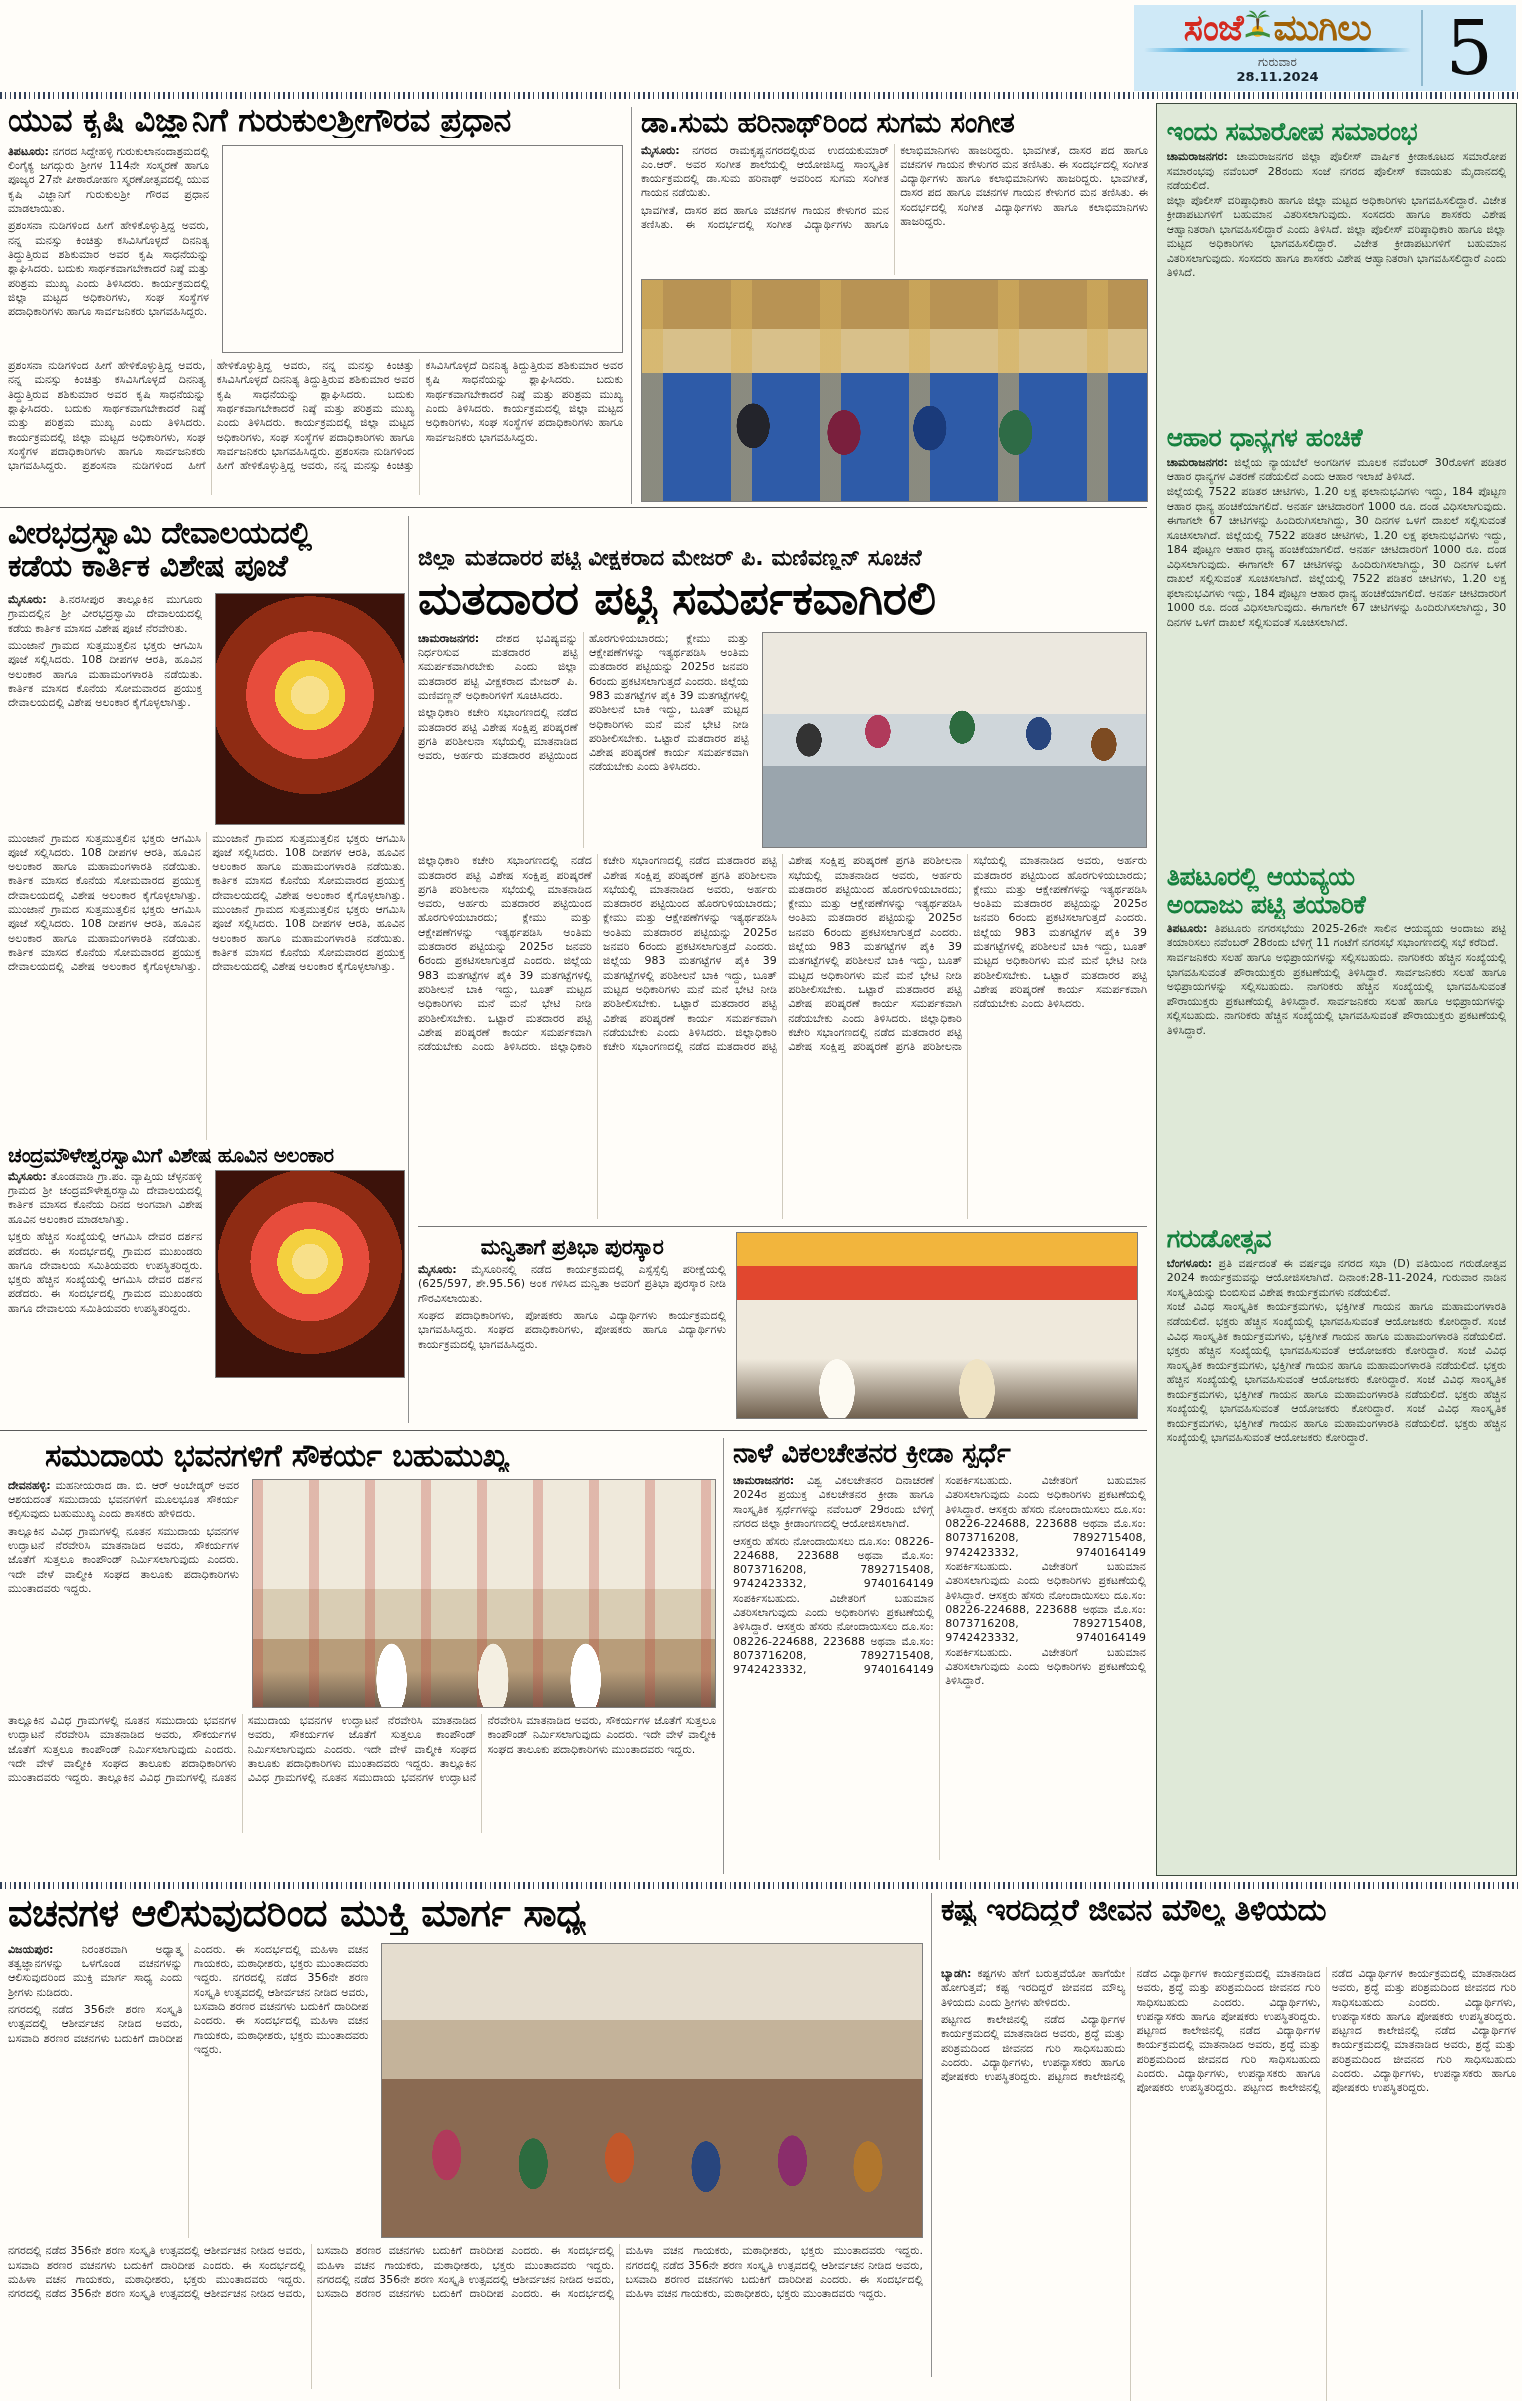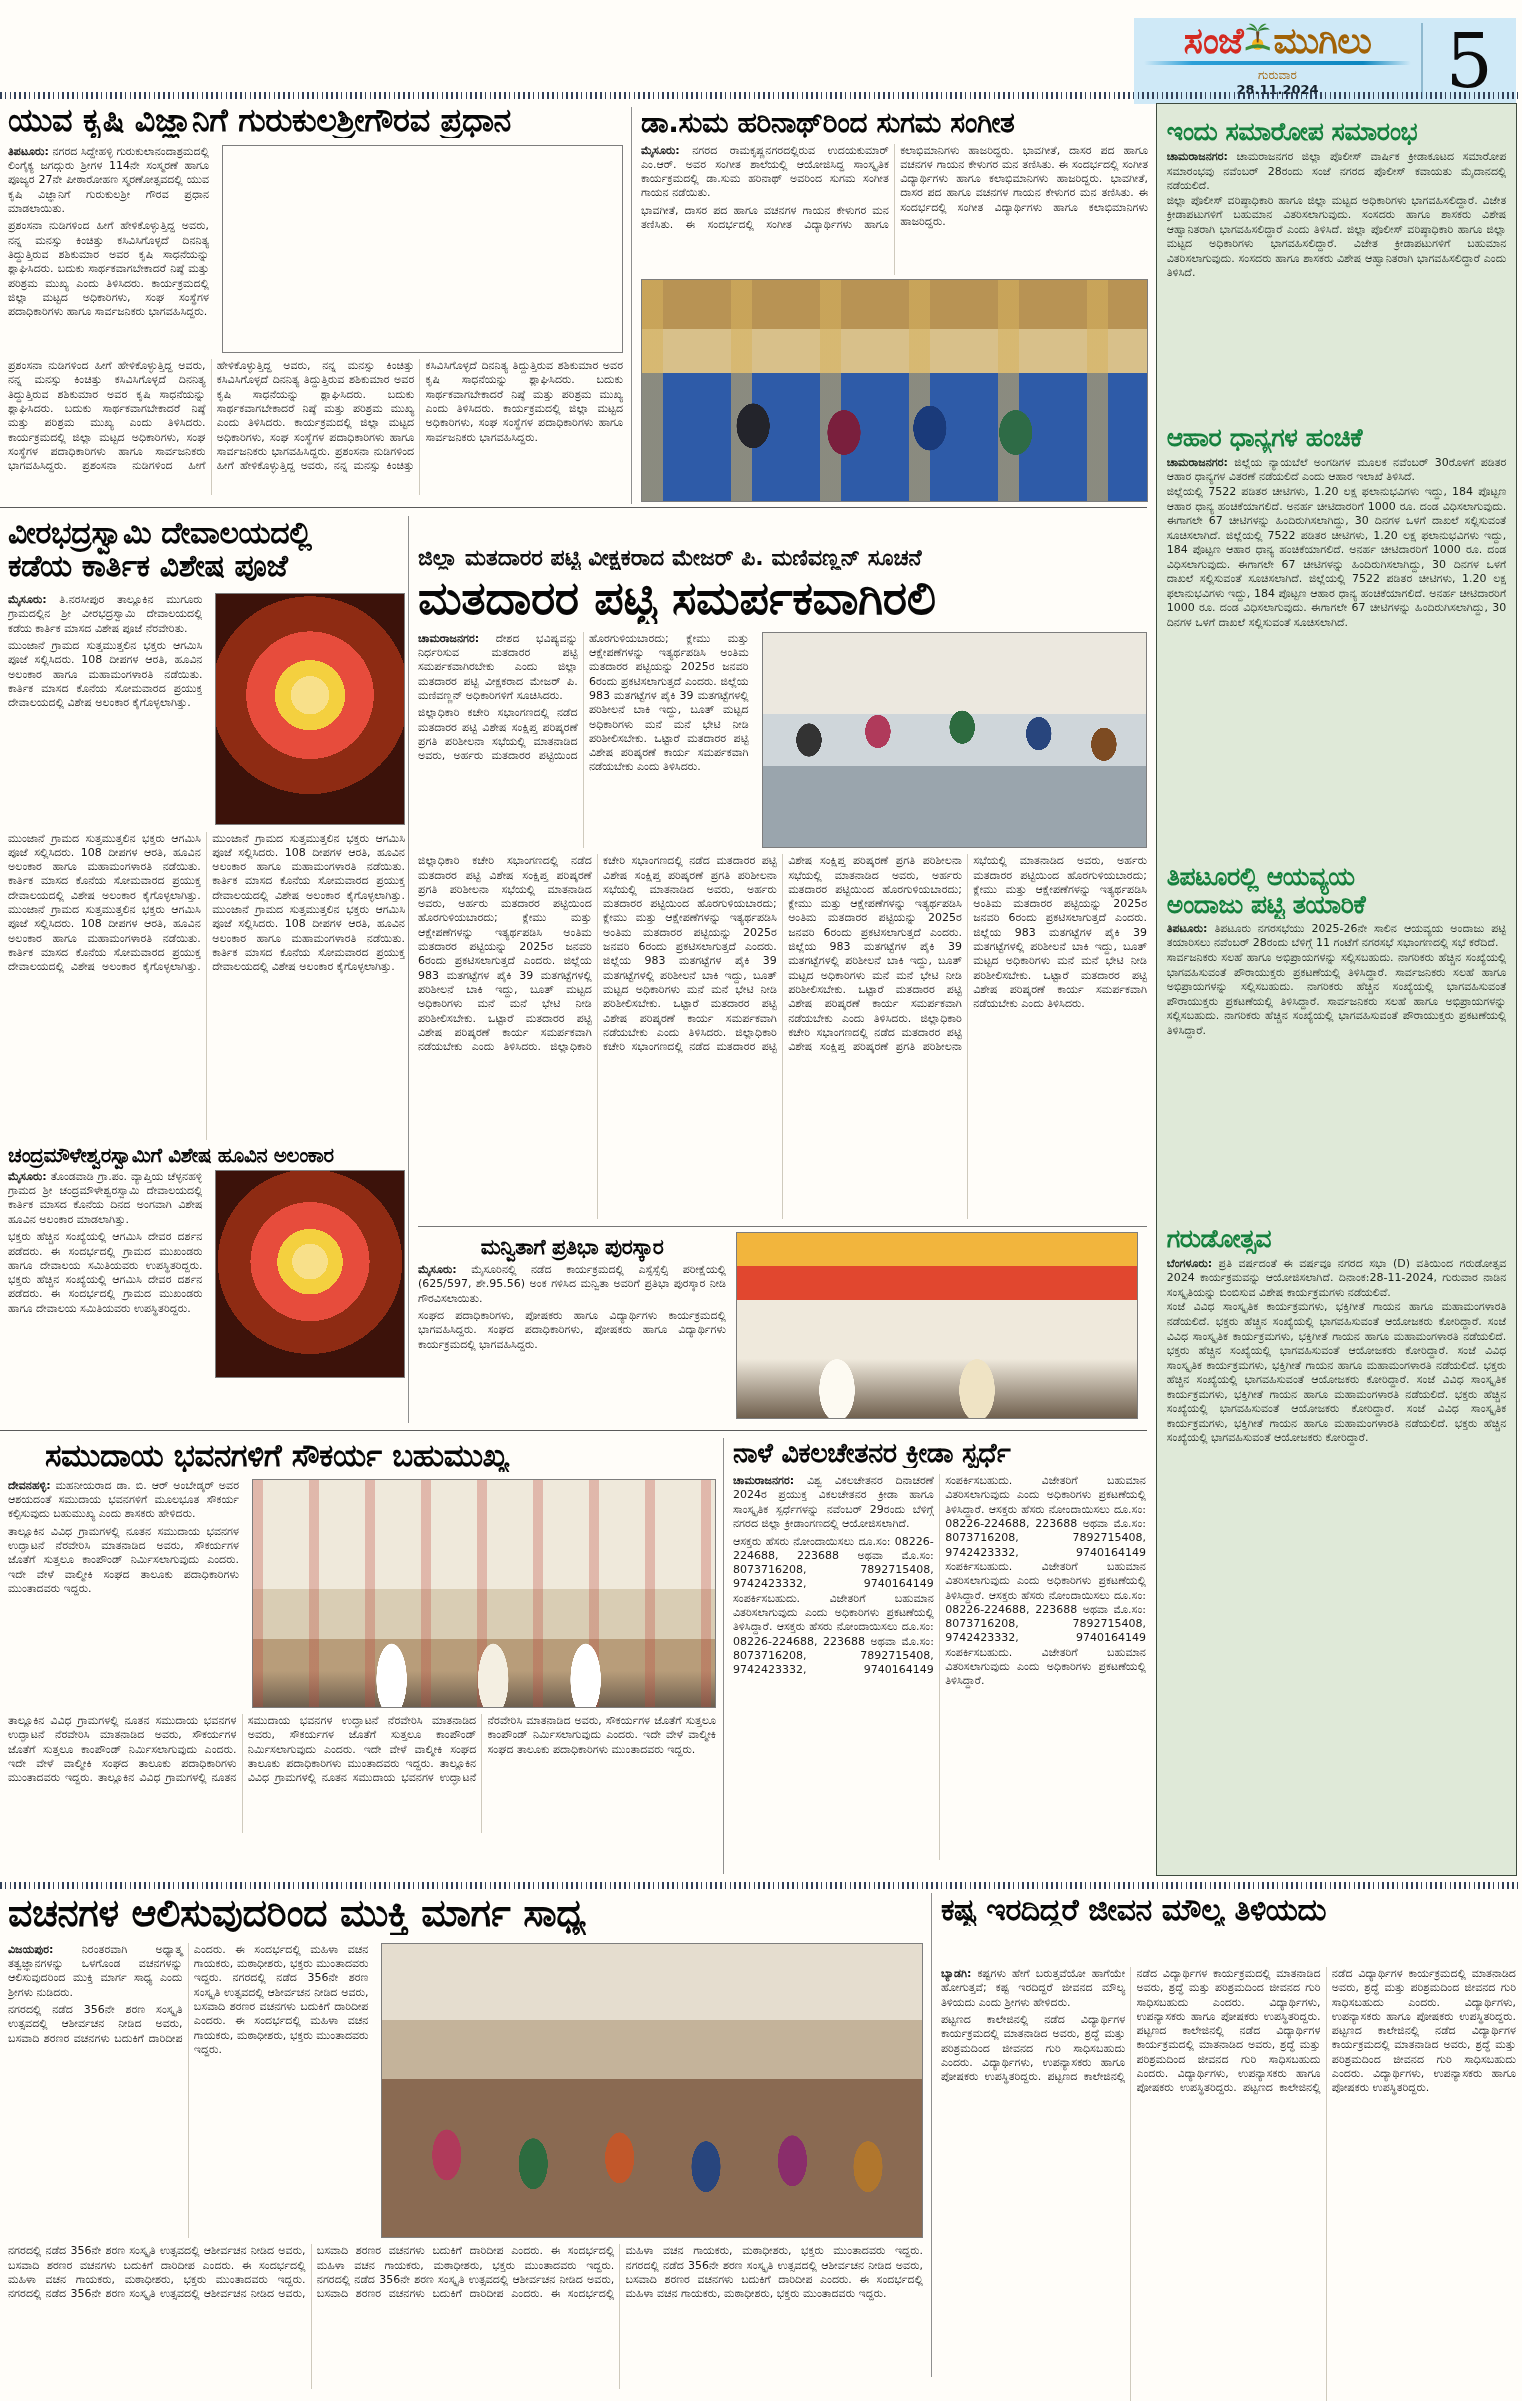--- a/index.html
+++ b/index.html
@@ -21,31 +21,31 @@
   .cols3 { column-count:3; column-gap:11.3px; column-rule:0.8px solid #cfcabd;margin-top:41px; }
   .cols4 { column-count:4; column-gap:11.3px; column-rule:0.8px solid #cfcabd; }
   .photo { border:0.8px solid #7d7d7d; }
   .vrule { position:absolute; width:0.8px; background:#8f8f8f; }
   .hrule { position:absolute; height:0.8px; background:#5a5a5a; }
   .dashes { position:absolute; height:7.3px;
     background:repeating-linear-gradient(90deg,#32415a 0 1.6px, transparent 1.6px 4.8px); }
   .flexrow { display:flex; gap:13px; }
 
   
-  .masthead { left:1134px; top:18px; width:382px; height:86px; background:#cfe9f7;
+  .masthead { left:1134px; top:5px; width:382px; height:86px; background:#cfe9f7;
     display:flex; align-items:stretch; }
   .mh-left { width:287px; text-align:center; padding-top:4.8px; }
   .brand { font-size:36px; font-weight:bold; letter-spacing:-0.8px; line-height:1.0;
     display:flex; align-items:center; justify-content:center; gap:1.6px; }
   .brand .red { color:#d42a20; }
   .brand .blk { color:#a16207; }
   .brand-bar { height:4px; margin:1.6px 9.7px 2.4px;
     background:linear-gradient(90deg, rgba(12,134,192,0) 0%, #2b9fd8 18%, #0c86c0 82%, rgba(12,134,192,0) 100%);
     border-radius:2.4px; }
-  .mh-day { font-size:12px; color:#a16207; }
+  .mh-day { font-size:12px; color:#404040; }
   .mh-date { font-size:13px; font-weight:bold; color:#15212b; }
   .mh-div { width:1.6px; background:#8fb9cf; margin:4.8px 0; }
   .mh-num { flex:1; display:flex; align-items:center; justify-content:center;
     font-family:"DejaVu Serif", serif; font-size:74px; color:#0c0c0c; line-height:1; }
 
   
   .green-panel { left:1156px; top:103px; width:361px; height:1773px;
     background:#dfe9d8; border:0.8px solid #3d4a3d; padding:8px 9.7px; overflow:hidden; }
   .gp-hl { font-weight:bold; font-size:25px; letter-spacing:-0.4px; color:#15803d;
     margin:4.8px 0 3.2px; white-space:nowrap; overflow:hidden; }

